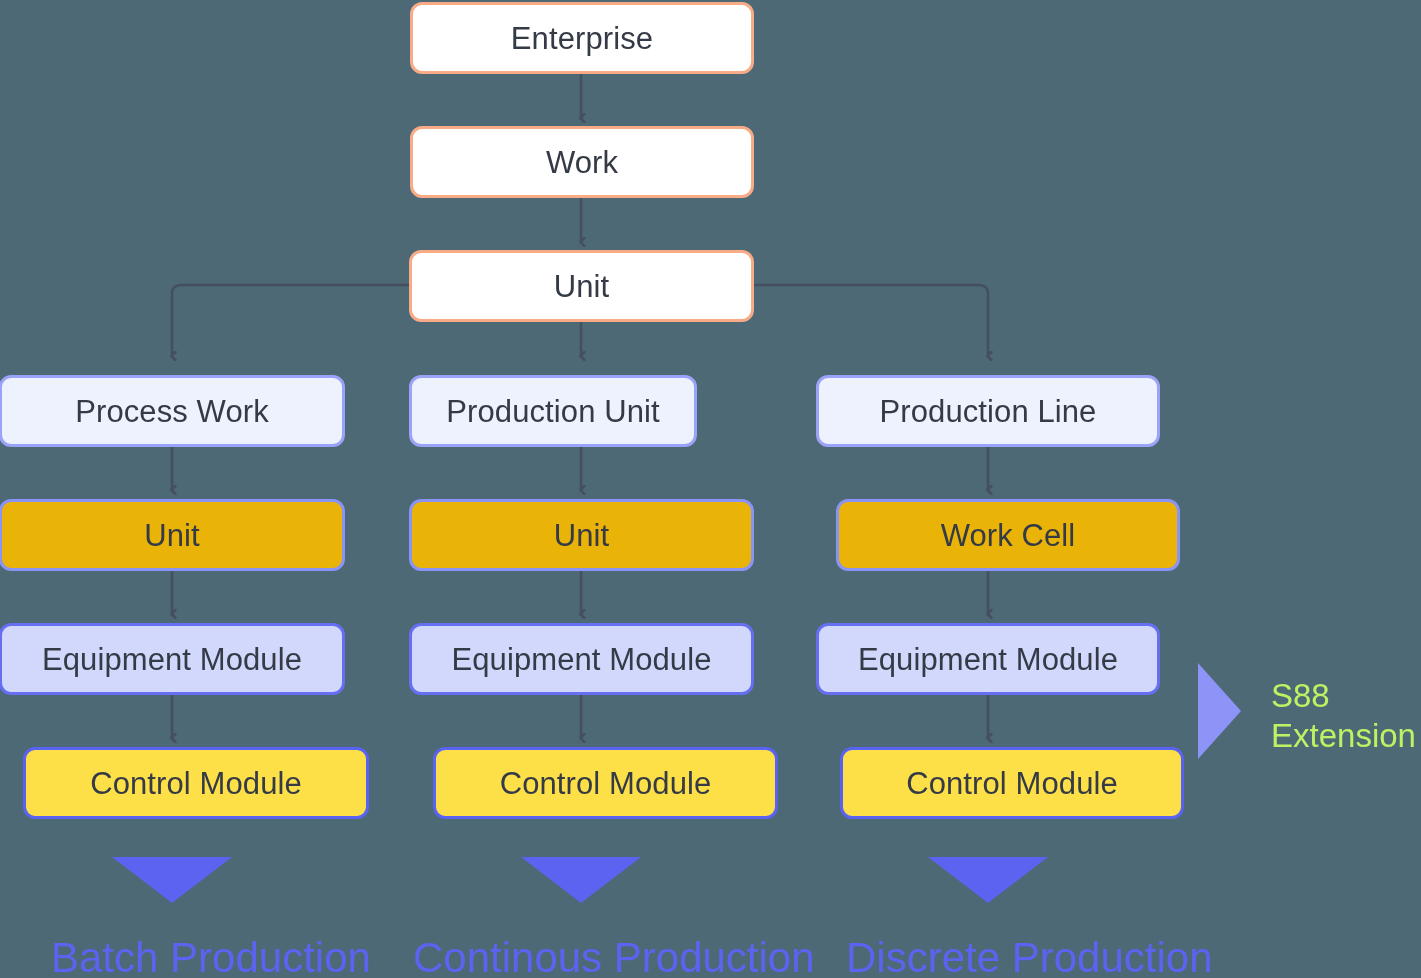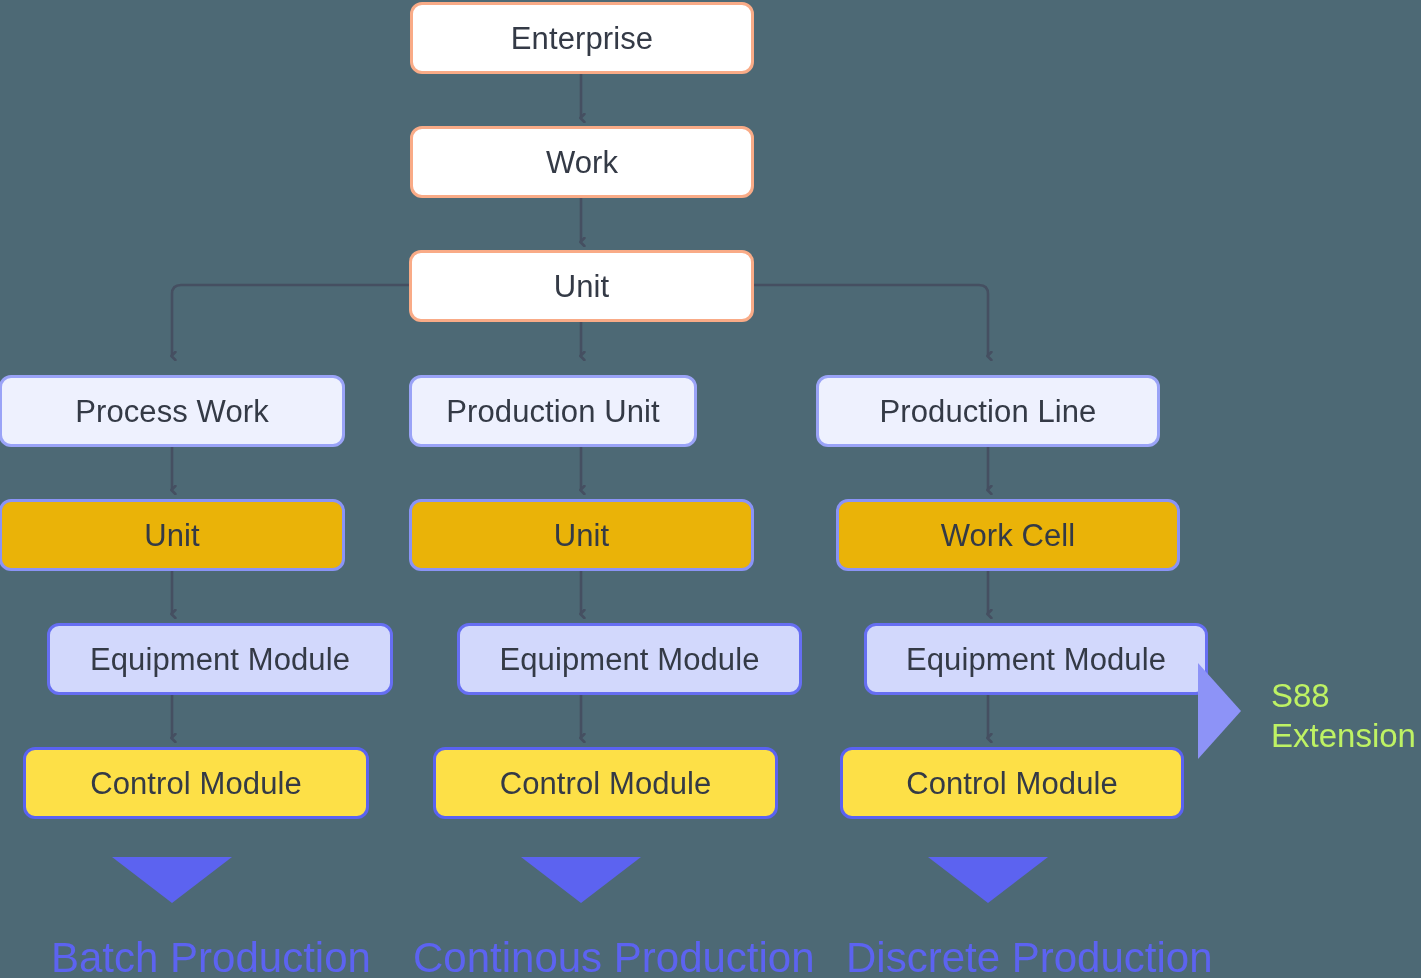--- a/index.html
+++ b/index.html
@@ -55,21 +55,20 @@
     background: #eef1fe;
     border-color: #9aa3f7;
   }
   .node.blue2 {
     background: #eab308;
     border-color: #8a93f6;
   }
   .node.blue3 {
     background: #d2d8fc;
     border-color: #666ef2;
-    margin-left: 48px;
   }
   .node.blue4 {
     background: #fde047;
     border-color: #5a62f1;
     margin-left: 24px;
   }
 
   
   .tri-down {
     position: absolute;

